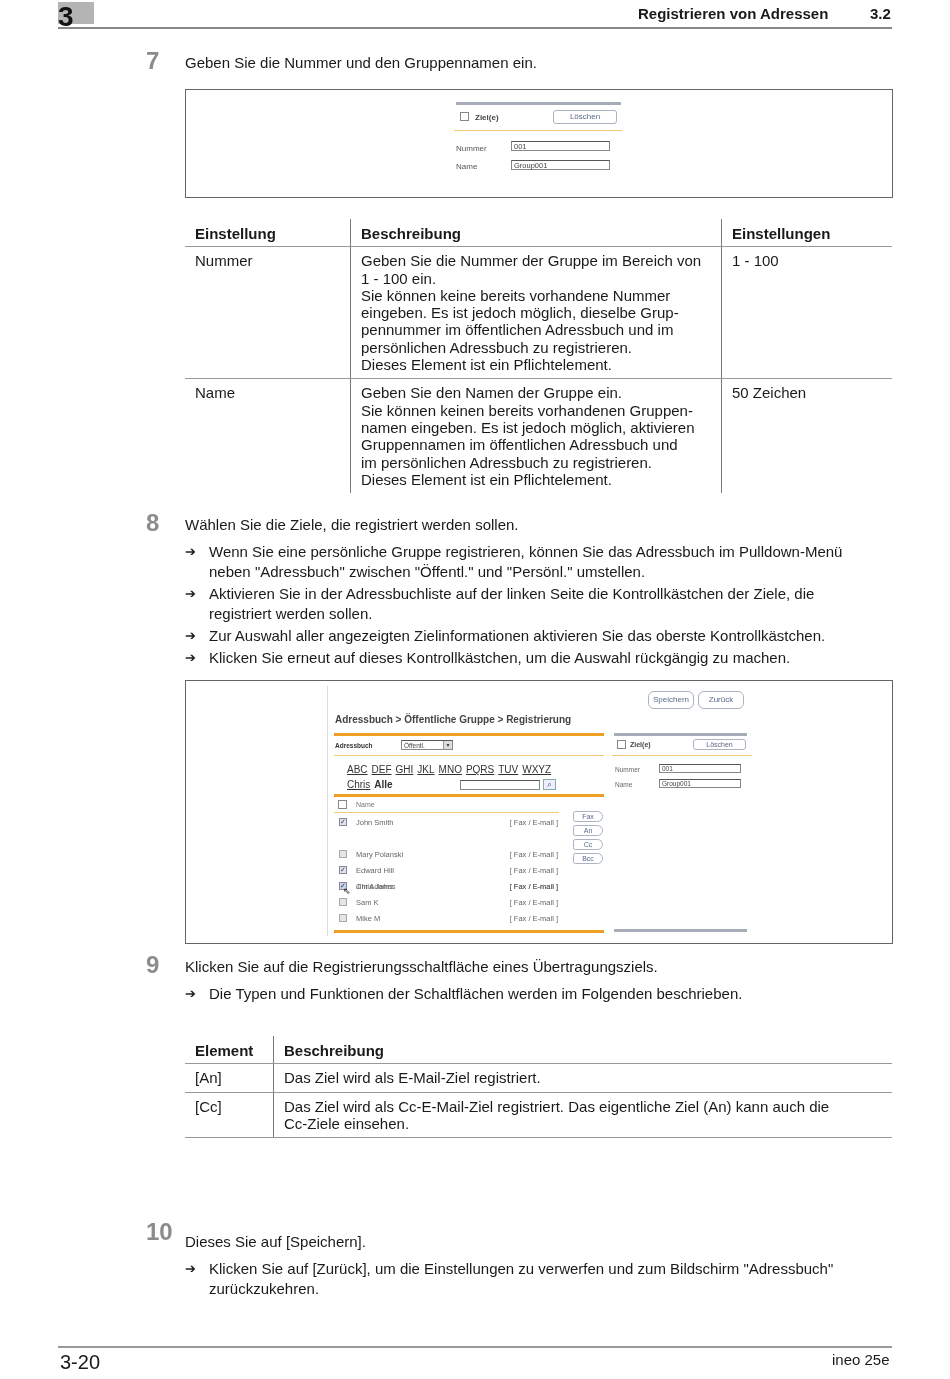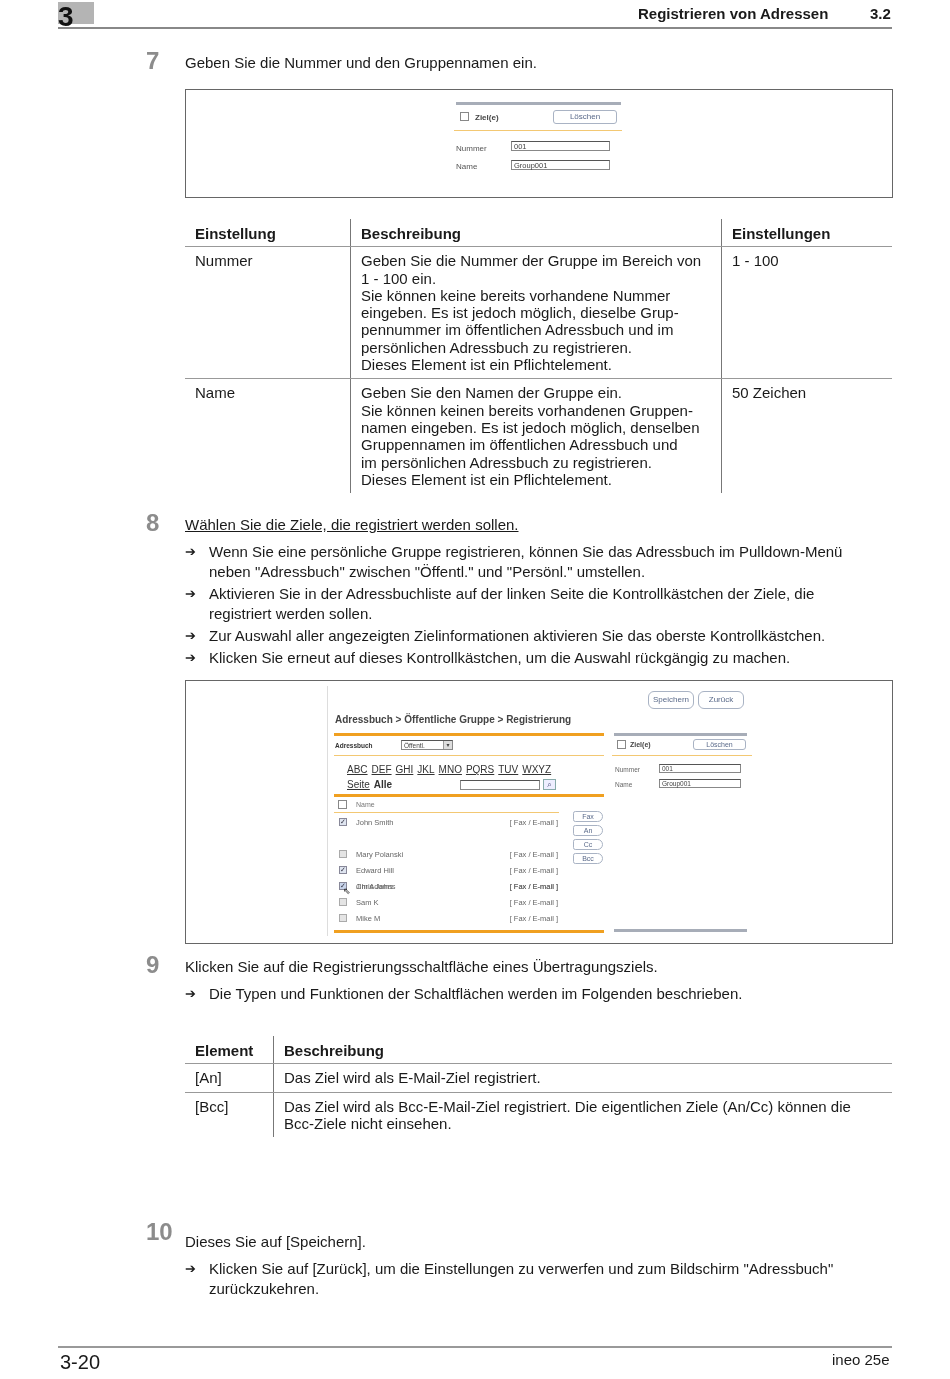--- a/index.html
+++ b/index.html
@@ -87,32 +87,32 @@
         <div>persönlichen Adressbuch zu registrieren.</div>
         <div>Dieses Element ist ein Pflichtelement.</div>
       </td>
       <td class="vl">1 - 100</td>
     </tr>
     <tr>
       <td>Name</td>
       <td class="vl">
         <div>Geben Sie den Namen der Gruppe ein.</div>
         <div>Sie können keinen bereits vorhandenen Gruppen-</div>
-        <div>namen eingeben. Es ist jedoch möglich, denselben</div>
+        <div>namen eingeben. Es ist jedoch möglich, aktivieren</div>
         <div>Gruppennamen im öffentlichen Adressbuch und</div>
         <div>im persönlichen Adressbuch zu registrieren.</div>
         <div>Dieses Element ist ein Pflichtelement.</div>
       </td>
       <td class="vl">50 Zeichen</td>
     </tr>
   </tbody>
 </table>
 
 <div class="abs step-num" style="left:146px;top:511px;">8</div>
-<div class="abs step-text" style="left:185px;top:516px;text-decoration:underline;">Wählen Sie die Ziele, die registriert werden sollen.</div>
+<div class="abs step-text" style="left:185px;top:516px;">Wählen Sie die Ziele, die registriert werden sollen.</div>
 <div class="abs bullet" style="top:542px;">
     <span class="arr">➔</span>
     <span class="txt">Wenn Sie eine persönliche Gruppe registrieren, können Sie das Adressbuch im Pulldown-Menü neben "Adressbuch" zwischen "Öffentl." und "Persönl." umstellen.</span>
   </div>
 <div class="abs bullet" style="top:584px;">
     <span class="arr">➔</span>
     <span class="txt">Aktivieren Sie in der Adressbuchliste auf der linken Seite die Kontrollkästchen der Ziele, die registriert werden sollen.</span>
   </div>
 <div class="abs bullet" style="top:626px;width:700px;">
     <span class="arr">➔</span>
@@ -132,21 +132,21 @@
 <div class="abs" style="left:335px;top:742px;font-size:6.5px;color:#333;font-weight:bold;">Adressbuch</div>
 <div class="abs ui-input" style="left:401px;top:740px;width:52px;font-size:6.5px;">
   <span>Öffentl.</span>
   <span style="position:absolute;right:0;top:0;width:8px;height:8px;background:#ddd;border-left:1px solid #999;font-size:6px;line-height:8px;text-align:center;">▾</span>
 </div>
 <div class="abs orange-thin" style="left:334px;top:755px;width:270px;"></div>
 <div class="abs alpha" style="left:347px;top:764px;font-size:10px;">
   <a>ABC</a><a>DEF</a><a>GHI</a><a>JKL</a><a>MNO</a><a>PQRS</a><a>TUV</a><a>WXYZ</a>
 </div>
 <div class="abs alpha" style="left:347px;top:779px;font-size:10px;">
-  <a>Seite</a><span style="font-weight:bold;color:#333;">Alle</span>
+  <a>Chris</a><span style="font-weight:bold;color:#333;">Alle</span>
 </div>
 <div class="abs ui-input" style="left:460px;top:780px;width:80px;"></div>
 <div class="abs" style="left:543px;top:779px;width:13px;height:11px;border:1px solid #8aa;background:#eef;font-size:8px;line-height:10px;text-align:center;color:#336;box-sizing:border-box;">⌕</div>
 <div class="abs orange-bar" style="left:334px;top:794px;width:270px;"></div>
 <div class="abs cb" style="left:338px;top:800px;"></div>
 <div class="abs" style="left:356px;top:801px;font-size:7px;color:#777;">Name</div>
 <div class="abs orange-thin" style="left:334px;top:812px;width:225px;"></div>
 
 <div class="list-row" style="top:817px;">
     <span class="cb-sm on">✓</span>
@@ -216,25 +216,25 @@
       <th class="vl">Beschreibung</th>
     </tr>
   </thead>
   <tbody>
     <tr class="rowsep">
       <td>[An]</td>
       <td class="vl">
           <div>Das Ziel wird als E-Mail-Ziel registriert.</div>
         </td>
     </tr>
-    <tr>
-      <td>[Bcc]</td>
-      <td class="vl">
-          <div>Das Ziel wird als Bcc-E-Mail-Ziel registriert. Die eigentlichen Ziele (An/Cc) können die</div>
-          <div>Bcc-Ziele nicht einsehen.</div>
+    <tr class="rowsep">
+      <td>[Cc]</td>
+      <td class="vl">
+          <div>Das Ziel wird als Cc-E-Mail-Ziel registriert. Das eigentliche Ziel (An) kann auch die</div>
+          <div>Cc-Ziele einsehen.</div>
         </td>
     </tr>
   </tbody>
 </table>
 
 <div class="abs step-num" style="left:146px;top:1220px;">10</div>
 <div class="abs step-text" style="left:185px;top:1233px;">Dieses Sie auf [Speichern].</div>
 <div class="abs bullet" style="top:1259px;">
     <span class="arr">➔</span>
     <span class="txt">Klicken Sie auf [Zurück], um die Einstellungen zu verwerfen und zum Bildschirm "Adressbuch" zurückzukehren.</span>

